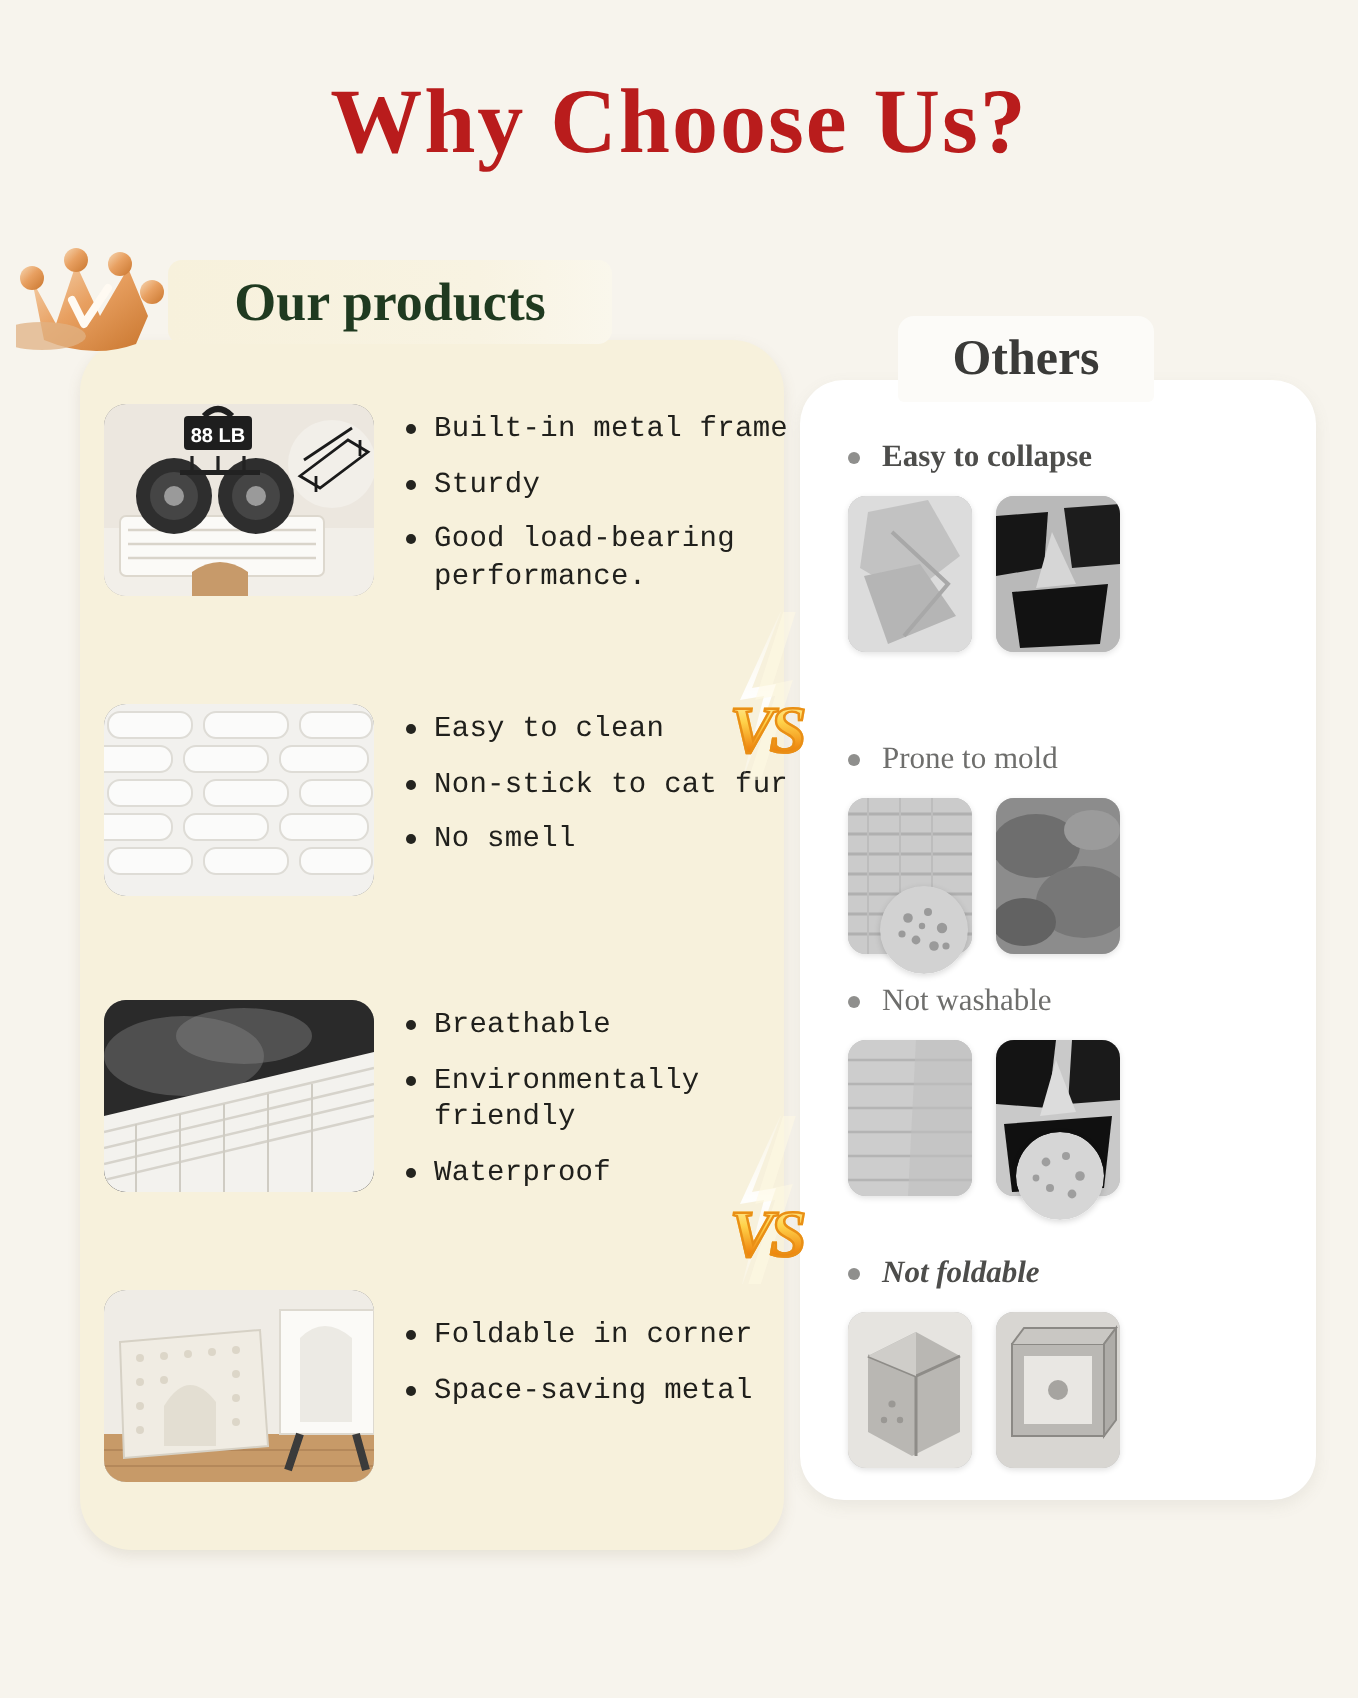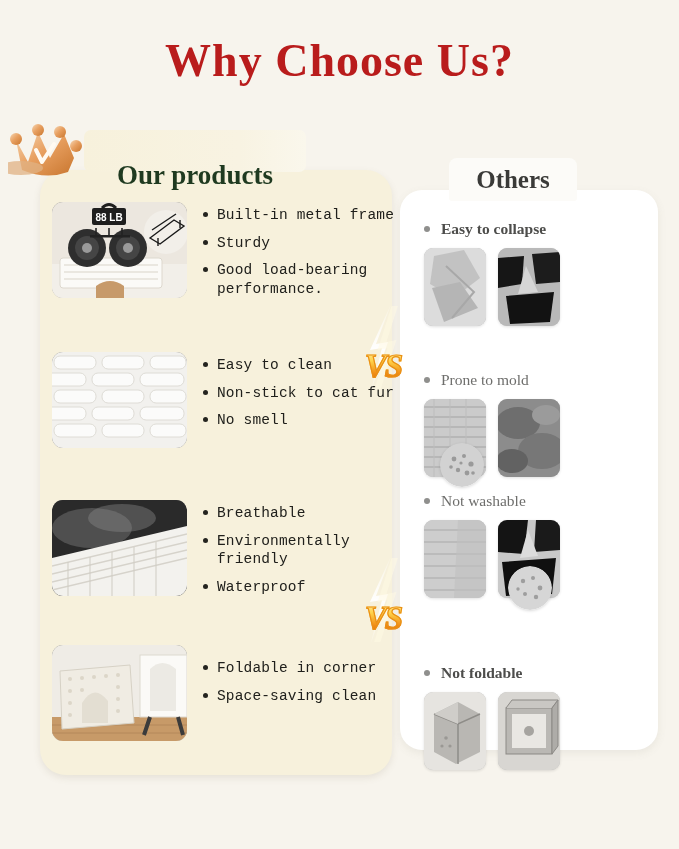--- a/index.html
+++ b/index.html
@@ -33,21 +33,21 @@
   .left-header-banner {
     position: absolute; left: 84px; top: 130px;
     width: 222px; height: 42px;
     border-radius: 7px;
     background: linear-gradient(90deg, #f7f1dc 0%, #f8f3e2 70%, #faf7ec 100%);
   }
   .left-header-text {
     position: absolute; left: 0; top: 0; width: 100%; height: 100%;
     display: flex; align-items: center; justify-content: center;
     font-family: "Liberation Serif", serif;
-    font-weight: bold; font-size: 27px; color: #1f3a20; margin-top: 24px;
+    font-weight: bold; font-size: 27px; color: #1f3a20;
   }
   .crown-wrap { position: absolute; left: 8px; top: 118px; width: 78px; height: 62px; }
 
   
   .right-card {
     position: absolute; left: 400px; top: 190px;
     width: 258px; height: 560px;
     background: #ffffff;
     border-radius: 22px;
     box-shadow: 0 3px 8px rgba(120,115,100,.10);
@@ -315,21 +315,21 @@
         </g>
       </svg>
     </div>
     <div class="bullets" style="padding-top:14px;">
       <div class="bullet">
           <span class="dot"></span>
           <span class="txt">Foldable in corner</span>
         </div>
       <div class="bullet">
           <span class="dot"></span>
-          <span class="txt">Space-saving clean</span>
+          <span class="txt">Space-saving metal</span>
         </div>
     </div>
   </div>
 
   <div class="right-card"></div>
   <div class="others-banner">
     <span>Others</span>
   </div>
 
   <div class="orow" style="top:220px;text-align:center;">
@@ -449,21 +449,21 @@
               <circle cx="32" cy="22" r="2.4"></circle>
             <circle cx="17" cy="28" r="2"></circle>
               <circle cx="28" cy="31" r="2.2"></circle>
               <circle cx="10" cy="23" r="1.7"></circle>
           </g>
         </svg>
       </div>
     </div>
   </div>
 
-  <div class="orow" style="top:664px;">
+  <div class="orow" style="top:628px;font-style:italic;">
     <div class="olabel strong">
       <span class="odot"></span>
       <span>Not foldable</span>
     </div>
     <div class="othumbs">
       <div class="othumb">
         <svg viewBox="0 0 62 78" width="62" height="78" preserveAspectRatio="none">
           <rect width="62" height="78" fill="#e6e4e0"></rect>
           <path d="M10 22 L34 10 L56 22 L56 60 L32 72 L10 60 Z" fill="#b9b7b3"></path>
           <path d="M10 22 L34 32 L56 22" fill="none" stroke="#8e8c88" stroke-width="1.5"></path>

